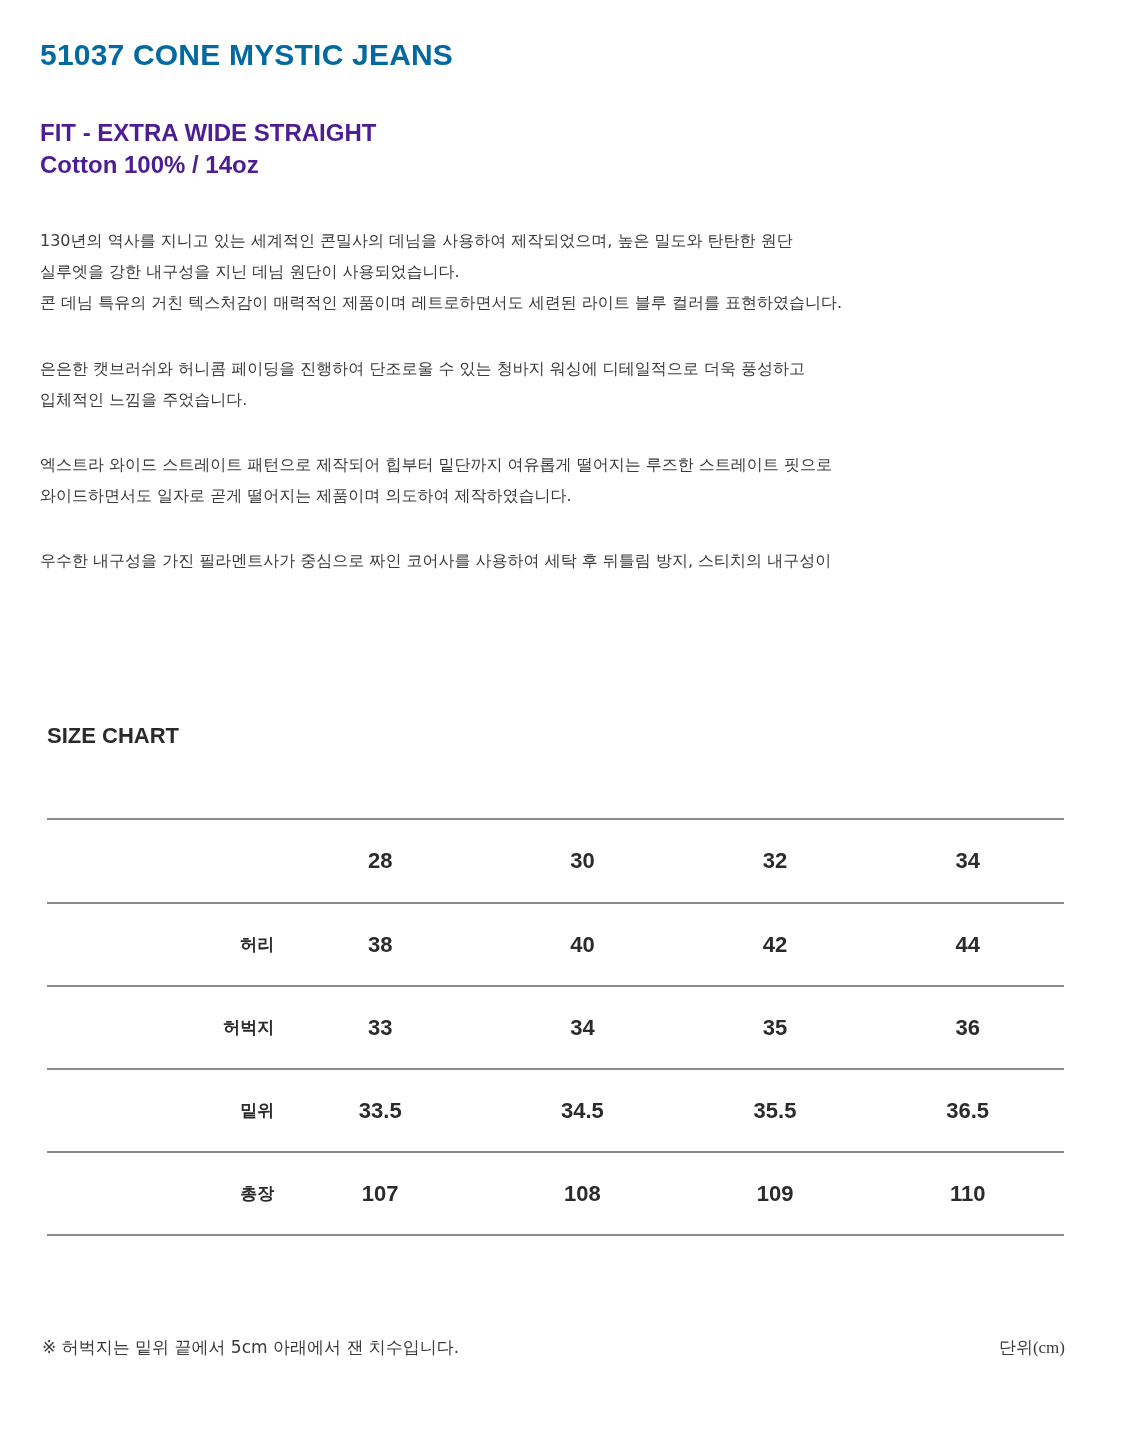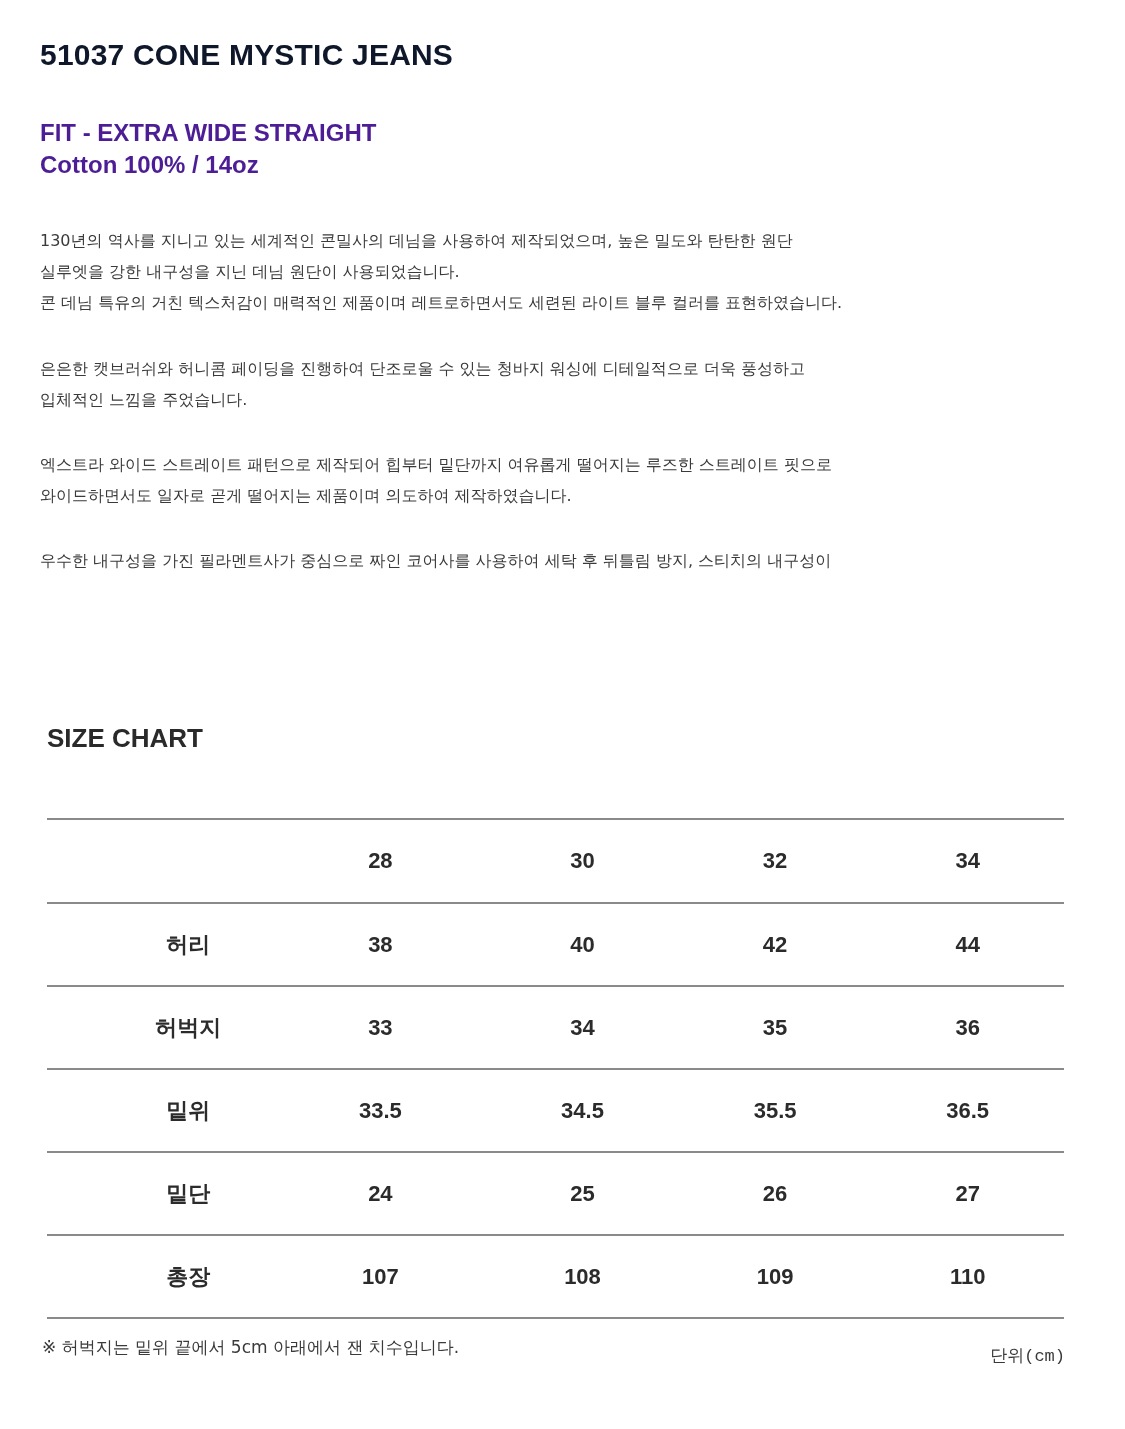--- a/index.html
+++ b/index.html
@@ -15,21 +15,21 @@
       font-family: "Liberation Sans", "DejaVu Sans", sans-serif;
       color: #1f1f1f;
     }
     .title {
       position: absolute;
       left: 40px;
       top: 38px;
       font-size: 30px;
       font-weight: bold;
       letter-spacing: 0.2px;
-      color: #0f172a;
+      color: #0369a1;
       margin: 0;
       white-space: nowrap;
     }
     .spec {
       position: absolute;
       left: 40px;
       font-size: 24px;
       font-weight: bold;
       color: #4c1d95;
       white-space: nowrap;
@@ -49,21 +49,21 @@
     .desc .line { display: block; white-space: nowrap; }
     .desc.p1 { top: 225px; }
     .desc.p2 { top: 353px; }
     .desc.p3 { top: 449px; }
     .desc.p4 { top: 545px; }
 
     .size-title {
       position: absolute;
       left: 47px;
       top: 723px;
-      font-size: 26px;
+      font-size: 22px;
       font-weight: bold;
       color: #2a2a2a;
       margin: 0;
       white-space: nowrap;
     }
 
     .size-table {
       position: absolute;
       left: 47px;
       top: 818px;
@@ -80,49 +80,48 @@
       padding: 0;
       font-size: 22px;
       font-weight: bold;
       color: #2b2b2b;
       text-align: center;
       vertical-align: middle;
     }
     .size-table tr:last-child td { border-bottom: 2px solid #8a8a8a; }
     .size-table .label-col {
       width: 180px;
-      text-align: center;
+      text-align: right;
       padding-left: 55px;
       font-family: "DejaVu Sans", sans-serif;
-      font-size: 22px;
+      font-size: 17px;
       margin-top: 31px;
     }
     .size-table .c1 { width: 220px; }
     .size-table .c2 { width: 200px; }
     .size-table .c3 { width: 200px; }
     .size-table .c4 { width: 200px; }
 
     .footnote {
       position: absolute;
       left: 42px;
       top: 1336px;
       font-family: "DejaVu Sans", sans-serif;
       font-size: 17px;
       color: #3a3a3a;
       white-space: nowrap;
     }
     .unit {
       position: absolute;
       right: 60px;
       top: 1336px;
-      font-family: Liberation Mono, monospace;
+      font-family: Liberation Serif, serif;
       font-size: 17px;
       color: #3a3a3a;
       white-space: nowrap;
-      margin-top: 8px;
     }
   </style>
 </head>
 <body>
 
 <h1 class="title">51037 CONE MYSTIC JEANS</h1>
 <div class="spec fit">FIT - EXTRA WIDE STRAIGHT</div>
 <div class="spec fabric">Cotton 100% / 14oz</div>
 
 <div class="desc p1">
@@ -168,27 +167,20 @@
     <td>36</td>
   </tr>
   <tr>
     <td class="label-col">밑위</td>
     <td>33.5</td>
     <td>34.5</td>
     <td>35.5</td>
     <td>36.5</td>
   </tr>
   <tr>
-    <td class="label-col">밑단</td>
-    <td>24</td>
-    <td>25</td>
-    <td>26</td>
-    <td>27</td>
-  </tr>
-  <tr>
     <td class="label-col">총장</td>
     <td>107</td>
     <td>108</td>
     <td>109</td>
     <td>110</td>
   </tr>
 </tbody>
   </table>
 
 <div class="footnote">※ 허벅지는 밑위 끝에서 5cm 아래에서 잰 치수입니다.</div>

